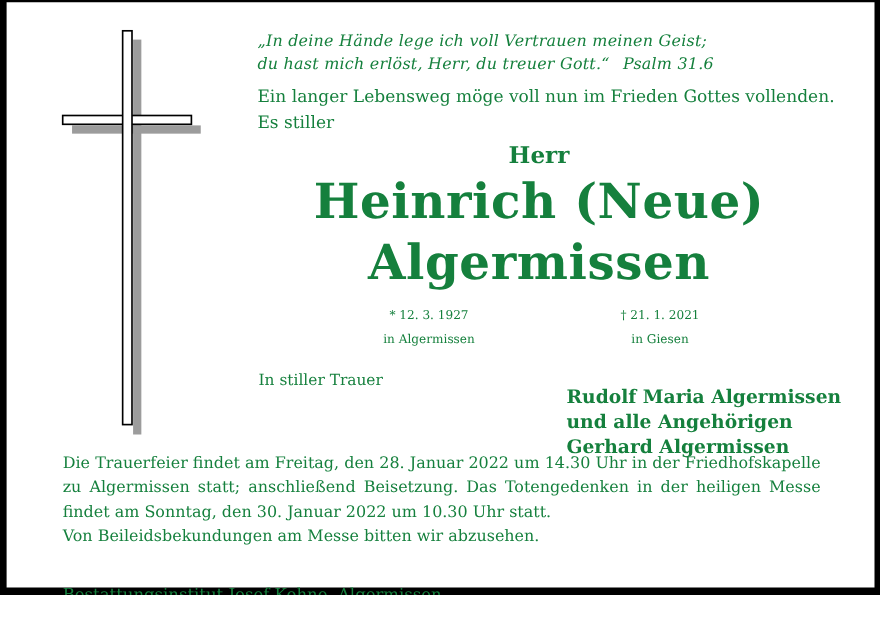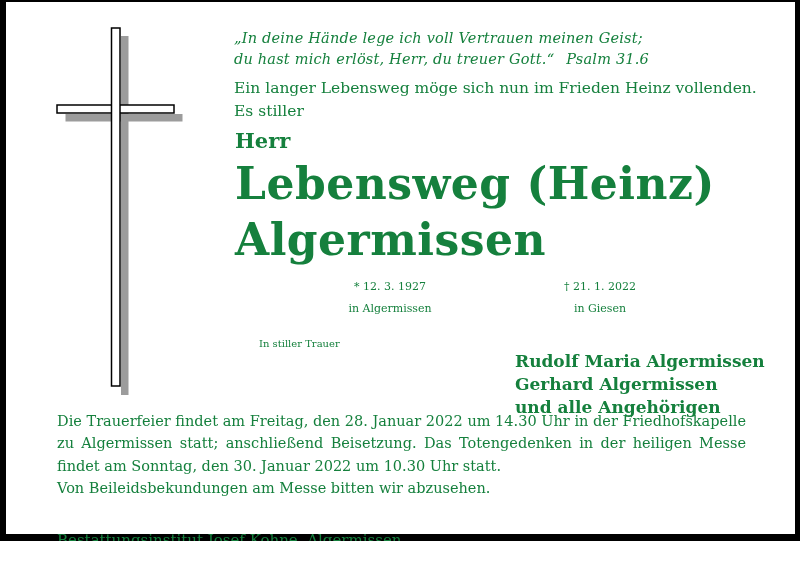--- a/index.html
+++ b/index.html
@@ -26,41 +26,41 @@
     letter-spacing:0.2px;
   }
   .quote .src{margin-left:12px;}
   .intro{
     left:234px;top:77px;
     font-size:15.5px;line-height:23px;
     white-space:nowrap;
   }
   .center-col{
     left:235px;top:129px;width:510px;
-    text-align:left;
+    text-align:center;
   }
   .salutation{
     font-weight:bold;font-size:21px;line-height:24px;
   }
   .big-name{
     font-weight:bold;font-size:44px;line-height:56px;
     margin-top:3px;
     letter-spacing:0.5px;
   }
   .date-block{
     top:276px;width:190px;
     text-align:center;
     font-size:11px;line-height:22px;
     white-space:nowrap;
   }
   .birth{left:295px;}
   .death{left:505px;}
   .mourning-label{
     left:235px;top:338px;
-    font-size:10px;white-space:nowrap;margin-left:24px;
+    font-size:14px;white-space:nowrap;
   }
   .mourners{
     left:515px;top:350px;
     font-weight:bold;font-size:17px;line-height:23px;
     white-space:nowrap;
   }
   .funeral{
     left:57px;top:410px;width:689px;
     font-size:14.5px;line-height:22.3px;
   }
@@ -92,48 +92,48 @@
       <rect x="71.5" y="8" width="8.5" height="358" fill="#ffffff" stroke="#000000" stroke-width="1.5"></rect>
     </svg>
   </div>
 
   <div class="abs quote">
     <div>„In deine Hände lege ich voll Vertrauen meinen Geist;</div>
     <div><span>du hast mich erlöst, Herr, du treuer Gott.“</span><span class="src">Psalm 31.6</span></div>
   </div>
 
   <div class="abs intro">
-    <div>Ein langer Lebensweg möge sich nun im Frieden Heinz vollenden.</div>
+    <div>Ein langer Lebensweg möge voll nun im Frieden Gottes vollenden.</div>
     <div>Es stiller</div>
   </div>
 
   <div class="abs center-col">
     <div class="salutation">Herr</div>
     <div class="big-name">
-      <div>Lebensweg (Heinz)</div>
+      <div>Heinrich (Neue)</div>
       <div>Algermissen</div>
     </div>
   </div>
 
   <div class="abs date-block birth">
     <div>* 12. 3. 1927</div>
     <div>in Algermissen</div>
   </div>
 
   <div class="abs date-block death">
-    <div>† 21. 1. 2022</div>
+    <div>† 21. 1. 2021</div>
     <div>in Giesen</div>
   </div>
 
   <div class="abs mourning-label">In stiller Trauer</div>
 
   <div class="abs mourners">
     <div>Rudolf Maria Algermissen</div>
+    <div>und alle Angehörigen</div>
     <div>Gerhard Algermissen</div>
-    <div>und alle Angehörigen</div>
   </div>
 
   <div class="abs funeral">
     <div class="jline">Die Trauerfeier findet am Freitag, den 28. Januar 2022 um 14.30 Uhr in der Friedhofskapelle</div>
     <div class="jline">zu Algermissen statt; anschließend Beisetzung. Das Totengedenken in der heiligen Messe</div>
     <div>findet am Sonntag, den 30. Januar 2022 um 10.30 Uhr statt.</div>
     <div>Von Beileidsbekundungen am Messe bitten wir abzusehen.</div>
   </div>
 
 

